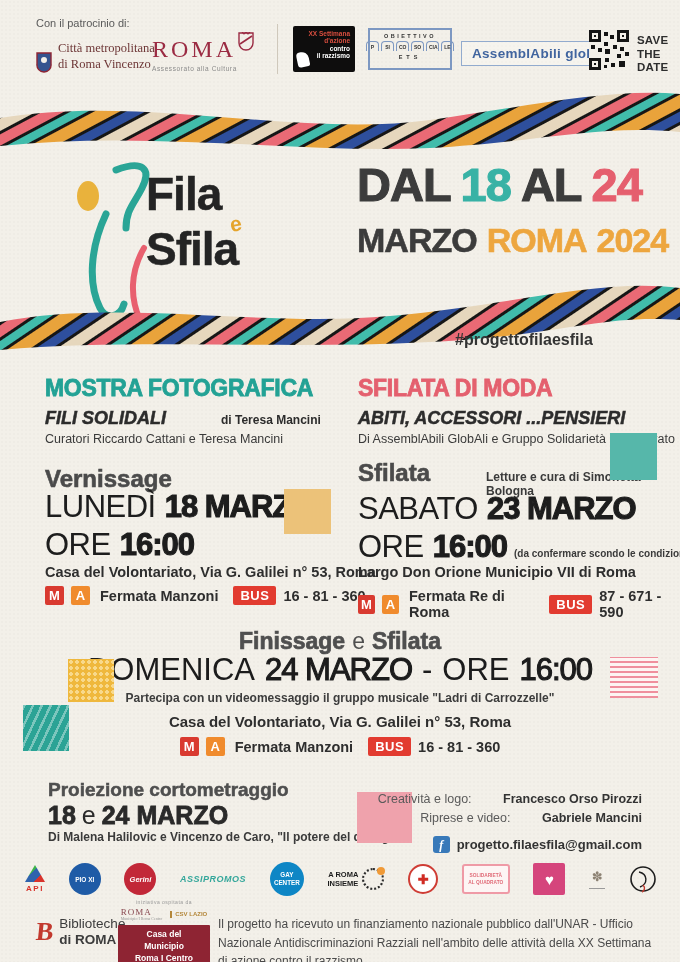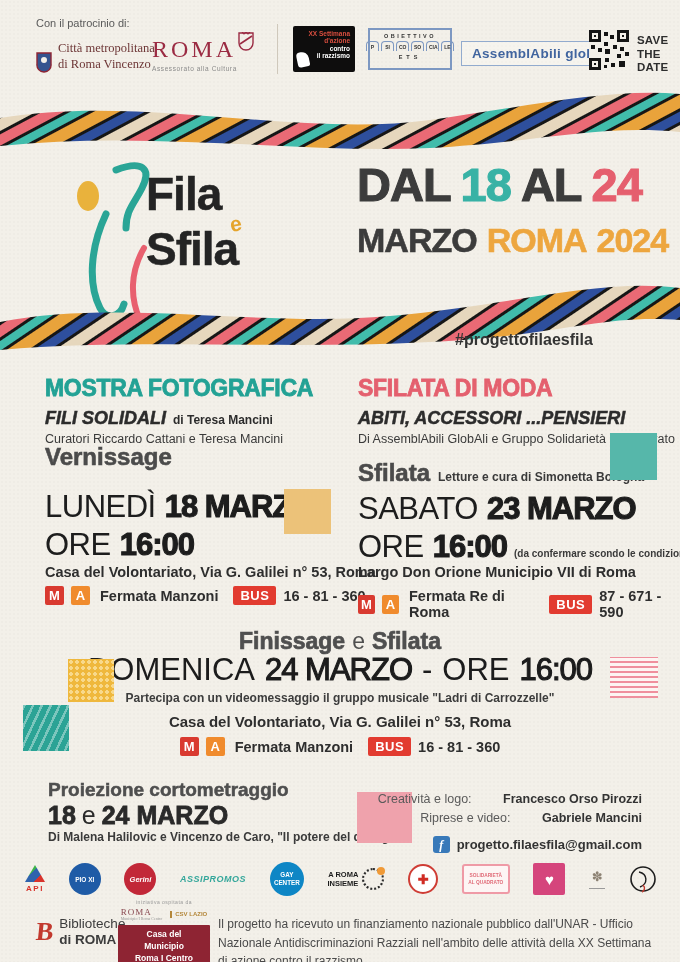--- a/index.html
+++ b/index.html
@@ -42,21 +42,21 @@
   .bigdate .t{color:#38b2a5;}
   .bigdate .p{color:#e55f6e;}
   .middate{font-size:34px;font-weight:700;color:#3c3c3c;white-space:nowrap;letter-spacing:-1px;}
   .middate .o{color:#eda63f;}
   .hashtag{font-size:16px;font-weight:700;color:#333;text-align:center;}
 
   
   .colhead{font-size:23px;font-weight:700;-webkit-text-stroke:.8px currentColor;letter-spacing:-.3px;}
   .teal-h{color:#23a295;}
   .pink-h{color:#e4606e;}
-  .subrow{display:flex;align-items:baseline;}
+  .subrow{display:flex;align-items:baseline;gap:48px;}
   .subtitle{font-size:18px;font-style:italic;font-weight:700;color:#2c2c2c;-webkit-text-stroke:.5px #2c2c2c;}
   .subby{font-size:12px;font-weight:700;color:#2c2c2c;margin-left:7px;}
   .smallline{font-size:12.5px;font-weight:500;color:#3a3a3a;}
   .eventname{font-size:24px;font-weight:700;color:#4b4b4b;-webkit-text-stroke:.6px #4b4b4b;}
   .eventnote{font-size:12px;font-weight:700;color:#3a3a3a;margin-left:8px;}
   .dayline{font-size:31px;color:#1d1d1d;white-space:nowrap;}
   .dayline .lt{font-weight:400;letter-spacing:-.5px;margin-right:9px;}
   .dayline .hv{font-weight:700;-webkit-text-stroke:1.1px #1d1d1d;letter-spacing:-1px;}
   .timenote{font-size:10px;font-weight:600;color:#3a3a3a;margin-left:7px;-webkit-text-stroke:0;letter-spacing:0;}
   .venue{font-size:14.5px;font-weight:700;color:#2e2e2e;}
@@ -289,21 +289,21 @@
   </svg>
 
   <div class="abs hashtag" style="left:455px;top:331px;">#progettofilaesfila</div>
 
   <div class="abs colhead teal-h" style="left:45px;top:375px;">MOSTRA FOTOGRAFICA</div>
   <div class="abs subrow" style="left:45px;top:408px;">
     <span class="subtitle">FILI SOLIDALI</span>
     <span class="subby">di Teresa Mancini</span>
   </div>
   <div class="abs smallline" style="left:45px;top:432px;">Curatori Riccardo Cattani e Teresa Mancini</div>
-  <div class="abs eventname" style="left:45px;top:443px;text-align:right;">Vernissage</div>
+  <div class="abs eventname" style="left:45px;top:465px;text-align:right;">Vernissage</div>
   <div class="abs dayline" style="left:45px;top:489px;">
     <span class="lt">LUNEDÌ</span><span class="hv">18 MARZO</span>
   </div>
   <div class="abs dayline" style="left:45px;top:527px;">
     <span class="lt">ORE</span><span class="hv">16:00</span>
   </div>
   <div class="abs venue" style="left:45px;top:564px;">Casa del Volontariato, Via G. Galilei n° 53, Roma</div>
   <div class="abs transit" style="left:45px;top:586px;">
     <span class="badge-m">M</span>
     <span class="badge-a">A</span>

